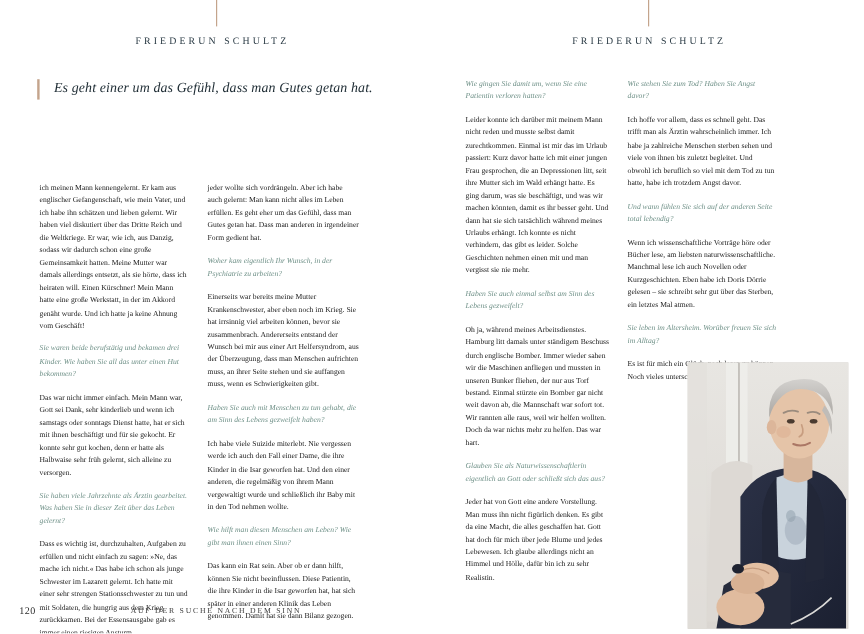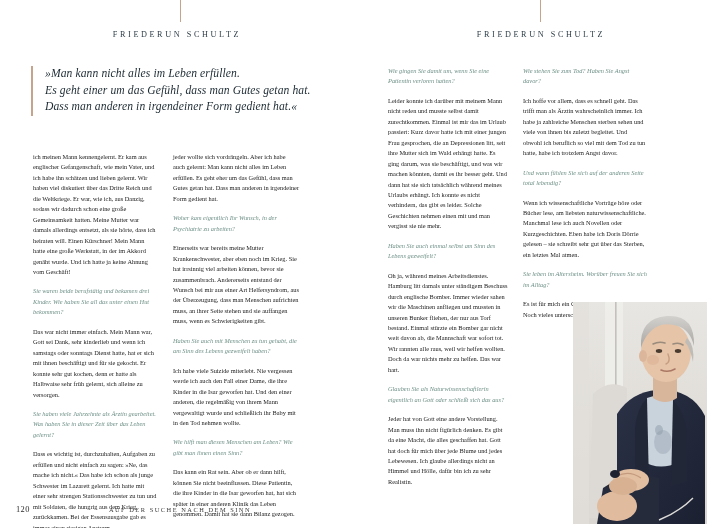--- a/index.html
+++ b/index.html
@@ -135,23 +135,21 @@
 <div class="spread">
 
   <div class="page page-left">
 
     <div class="runhead-wrap">
       <div class="runhead-rule"></div>
       <div class="runhead runhead-left">FRIEDERUN SCHULTZ</div>
     </div>
 
     <div class="pullquote">
-      <p>»Man kann nicht alles im Leben erfüllen.</p>
       <p>Es geht einer um das Gefühl, dass man Gutes getan hat.</p>
-      <p>Dass man anderen in irgendeiner Form gedient hat.«</p>
     </div>
 
     <div class="col col-l1">
       <p>ich meinen Mann kennengelernt. Er kam aus englischer Gefangenschaft, wie mein Vater, und ich habe ihn schätzen und lieben gelernt. Wir haben viel diskutiert über das Dritte Reich und die Weltkriege. Er war, wie ich, aus Danzig, sodass wir dadurch schon eine große Gemeinsamkeit hatten. Meine Mutter war damals allerdings entsetzt, als sie hörte, dass ich heiraten will. Einen Kürschner! Mein Mann hatte eine große Werkstatt, in der im Akkord genäht wurde. Und ich hatte ja keine Ahnung vom Geschäft!</p>
       <p><span class="q">Sie waren beide berufstätig und bekamen drei Kinder. Wie haben Sie all das unter einen Hut bekommen?</span></p>
       <p>Das war nicht immer einfach. Mein Mann war, Gott sei Dank, sehr kinderlieb und wenn ich samstags oder sonntags Dienst hatte, hat er sich mit ihnen beschäftigt und für sie gekocht. Er konnte sehr gut kochen, denn er hatte als Halbwaise sehr früh gelernt, sich alleine zu versorgen.</p>
       <p><span class="q">Sie haben viele Jahrzehnte als Ärztin gearbeitet. Was haben Sie in dieser Zeit über das Leben gelernt?</span></p>
       <p>Dass es wichtig ist, durchzuhalten, Aufgaben zu erfüllen und nicht einfach zu sagen: »Ne, das mache ich nicht.« Das habe ich schon als junge Schwester im Lazarett gelernt. Ich hatte mit einer sehr strengen Stationsschwester zu tun und mit Soldaten, die hungrig aus dem Krieg zurückkamen. Bei der Essensausgabe gab es immer einen riesigen Ansturm,</p>
     </div>
 

